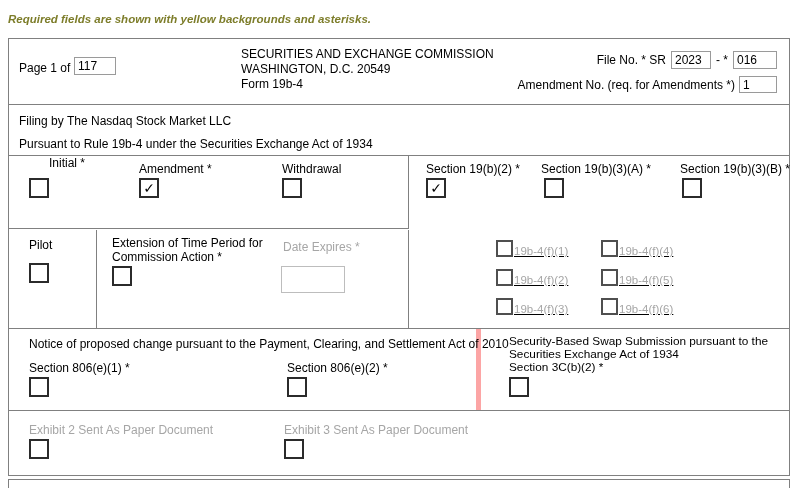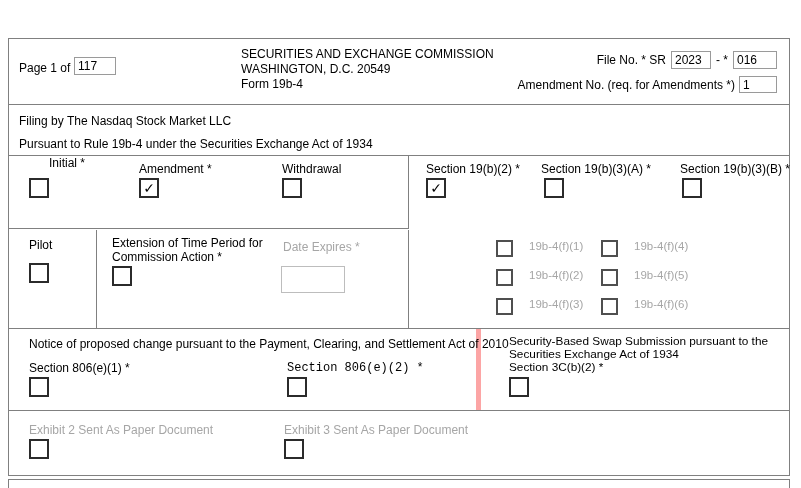--- a/index.html
+++ b/index.html
@@ -37,21 +37,21 @@
   .pilotcell { position:absolute; left:0; top:0; width:88px; height:100%;
     border-right:1px solid #808080; }
   .rightPane { position:absolute; left:401px; top:0; width:379px; height:173px; }
 
   .cb { position:absolute; width:20px; height:20px; border:2px solid #2b2b2b; background:#fff;
     display:flex; align-items:center; justify-content:center; font-size:14px; line-height:20px;
     cursor:pointer; }
   .cb.small { width:17px; height:17px; border:2px solid #4f4f4f; font-size:11px; }
   .gray { color:#a6a6a6; }
   .rulehdr { position:absolute; left:0; top:62px; width:100%; text-align:center; color:#a6a6a6; }
-  .rulepair { position:absolute; display:flex; align-items:flex-start; gap:16px; }
+  .rulepair { position:absolute; display:flex; align-items:flex-end; gap:1px;text-decoration:underline; }
   .rulepair .cb { position:static; }
   .rulepair span { color:#a6a6a6; font-size:11.5px; }
 
   
   .rowE { height:82px; }
   .noticeLeft { position:absolute; left:0; top:0; width:472px; height:100%;
     border-right:5px solid #fca5a5; }
   .noticeRight { position:absolute; left:473px; top:0; right:0; height:100%;padding-left:20px; }
   .swaptext { position:absolute; left:27px; top:6px; line-height:13px; font-size:11.8px; }
 
@@ -61,20 +61,21 @@
   .bottombox { position:absolute; left:8px; top:479px; width:782px; height:30px;
     border:1px solid #808080; background:#fff; }
 
   .dateinp { position:absolute; border:1px solid #bdbdbd; background:#fff; width:64px; height:27px; }
 </style>
 </head>
 <body>
 
 <div class="page">
 
+  <div class="note">Required fields are shown with yellow backgrounds and asterisks.</div>
 
   <div class="formbox">
 
     <div class="row rowA bline">
       <span class="lbl" style="left:10px; top:22px;">Page 1 of *</span>
       <input class="inp" style="position: absolute; left: 65px; top: 18px; width: 42px;" value="117">
 
       <div class="titleblock">
         <div>SECURITIES AND EXCHANGE COMMISSION</div>
         <div>WASHINGTON, D.C. 20549</div>
@@ -158,21 +159,21 @@
           <div class="cb small"></div>
           <span>19b-4(f)(6)</span>
         </div>
       </div>
     </div>
 
     <div class="row rowE bline">
       <div class="noticeLeft">
         <span class="lbl" style="left:20px; top:8px;">Notice of proposed change pursuant to the Payment, Clearing, and Settlement Act of 2010</span>
         <span class="lbl" style="left:20px; top:32px;">Section 806(e)(1) *</span>
-        <span class="lbl" style="left:278px; top:32px;font-family:Liberation Mono, monospace;">Section 806(e)(2) *</span>
+        <span class="lbl" style="left:278px; top:32px;">Section 806(e)(2) *</span>
         <div class="cb" style="left:20px; top:48px;"></div>
         <div class="cb" style="left:278px; top:48px;"></div>
       </div>
       <div class="noticeRight">
         <div class="swaptext">
           <div>Security-Based Swap Submission pursuant to the</div>
           <div>Securities Exchange Act of 1934</div>
           <div>Section 3C(b)(2) *</div>
         </div>
         <div class="cb" style="left:27px; top:48px;"></div>

